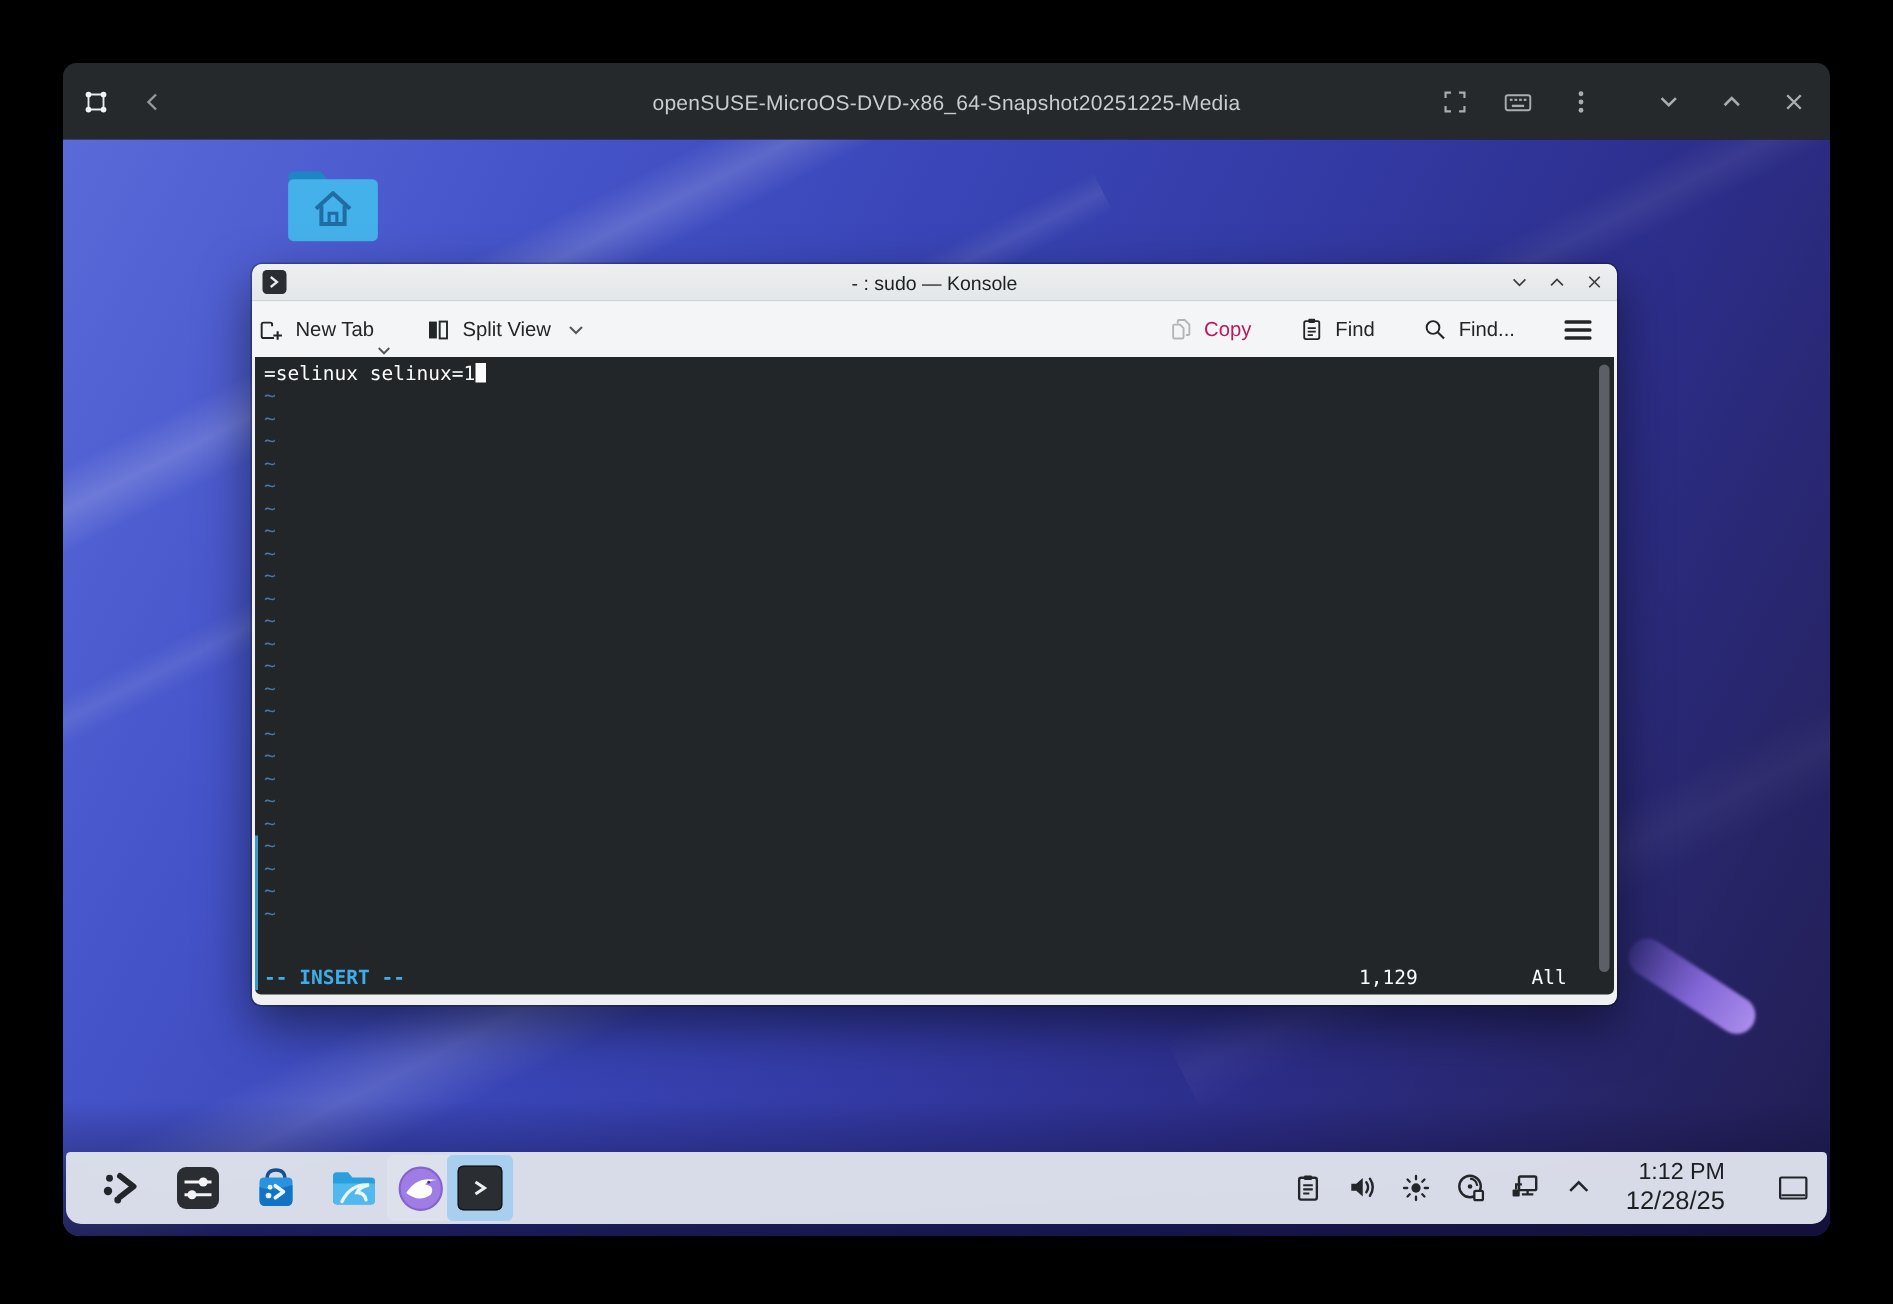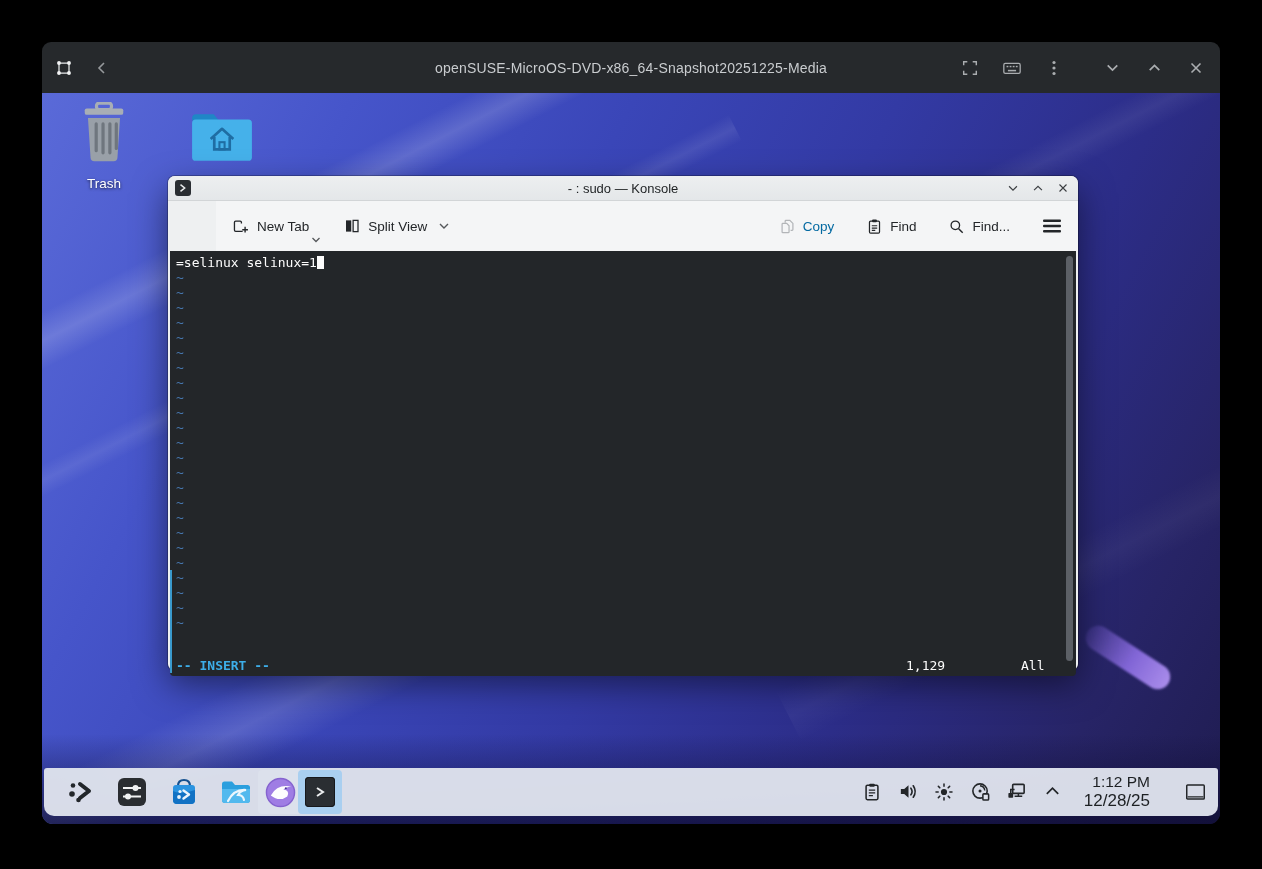--- a/index.html
+++ b/index.html
@@ -52,25 +52,25 @@
                 background:linear-gradient(#edeff0,#e4e7e9);
                 border-bottom:1px solid #d2d5d7; border-radius:7px 7px 0 0;
                 display:flex; align-items:center; }
   .k-title { position:absolute; left:0; right:0; text-align:center; color:#1d2022;
              font-size:13px; pointer-events:none; }
   .k-win-icon { margin-left:7px; width:16px; height:16px; background:#2a2e32;
                 border-radius:3px; display:flex; align-items:center; justify-content:center; }
   .k-controls { position:absolute; right:8px; display:flex; gap:10px; }
   .k-controls .hicon { width:15px; height:15px; }
 
-  .k-toolbar { position:relative; height:50px; background:#f4f5f6;
-               display:flex; align-items:center; padding:0 12px;margin-left:48px; }
+  .k-toolbar { position:relative; height:37px; background:#f4f5f6;
+               display:flex; align-items:center; padding:0 0; }
   .tbtn { display:flex; align-items:center; gap:7px; color:#232629; font-size:13.5px;
           position:relative; padding:6px 4px; }
-  .tbtn.disabled { color:#0369a1; }
+  .tbtn.disabled { color:#be185d; }
   .tbtn svg { display:block; }
   .nt-drop { position:absolute; right:-8px; bottom:-3px; }
   .tb-right { position:absolute; right:12px; display:flex; align-items:center; gap:24px; }
   .sv-chevron { margin-left:4px; }
 
   .terminal { position:relative; margin:0 2px 2px 2px; height:425px; background:#232629;
               border-radius:0 0 4px 4px; overflow:hidden;
               font-family:"DejaVu Sans Mono", monospace; font-size:13px; line-height:15px;
               color:#fcfcfc; padding:4px 0 0 6px; }
   .trow { white-space:pre; height:15px; }
@@ -171,34 +171,20 @@
 
   <div class="vm-display">
     <div class="stripe s1"></div>
     <div class="stripe s2"></div>
     <div class="stripe s3"></div>
     <div class="stripe s4"></div>
     <div class="stripe s5"></div>
     <div class="comet"></div>
     <div class="vm-bottom-shade"></div>
 
-    <div class="desk-icon di-trash">
-      <span>
-        <svg width="56" height="62" viewBox="0 0 52 58">
-          <rect x="19" y="1" width="14" height="6" rx="2.4" fill="none" stroke="#a8aeb5" stroke-width="3"></rect>
-          <rect x="8" y="6" width="36" height="6" rx="1.8" fill="#a8aeb5"></rect>
-          <path d="M11 15 H41 L38.6 52 Q38.4 55.5 35 55.5 H17 Q13.6 55.5 13.4 52 Z" fill="#99a0a8"></path>
-          <rect x="17.2" y="19" width="3" height="28" rx="1.5" fill="#6f767e"></rect>
-          <rect x="23.6" y="19" width="3" height="30" rx="1.5" fill="#6f767e"></rect>
-          <rect x="30" y="19" width="3" height="30" rx="1.5" fill="#6f767e"></rect>
-          <rect x="36" y="19" width="3" height="26" rx="1.5" fill="#6f767e"></rect>
-        </svg>
-      </span>
-      <span class="label">Trash</span>
-    </div>
 
     <div class="desk-icon di-home">
       <span>
         <svg width="66" height="56" viewBox="0 0 64 54">
           <path d="M3 10 Q3 6 7 6 H24 L29 12 H3 Z" fill="#1f86c6"></path>
           <rect x="3" y="11" width="58" height="40" rx="3.5" fill="#45b1ea"></rect>
           <path d="M21 30 L32 20 L43 30" fill="none" stroke="#1f6da3" stroke-width="2.6" stroke-linejoin="round"></path>
           <path d="M24.5 28 V40 H39.5 V28" fill="none" stroke="#1f6da3" stroke-width="2.6"></path>
           <rect x="29.5" y="33" width="5" height="7" fill="none" stroke="#1f6da3" stroke-width="2"></rect>
         </svg>

